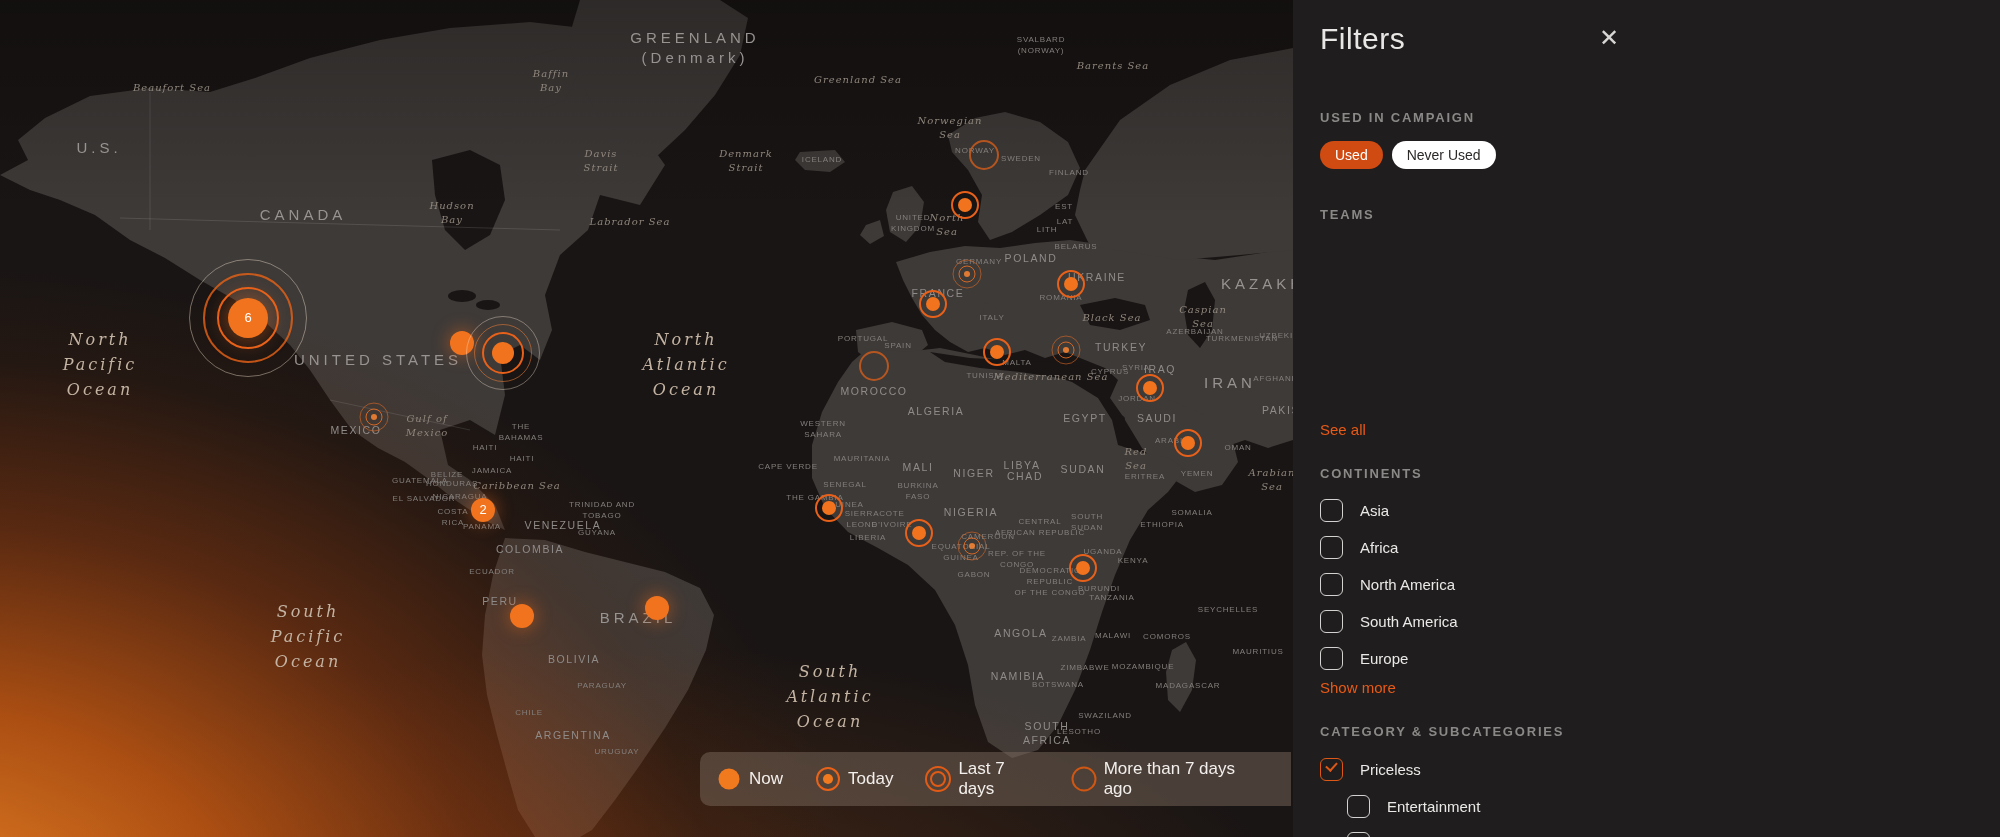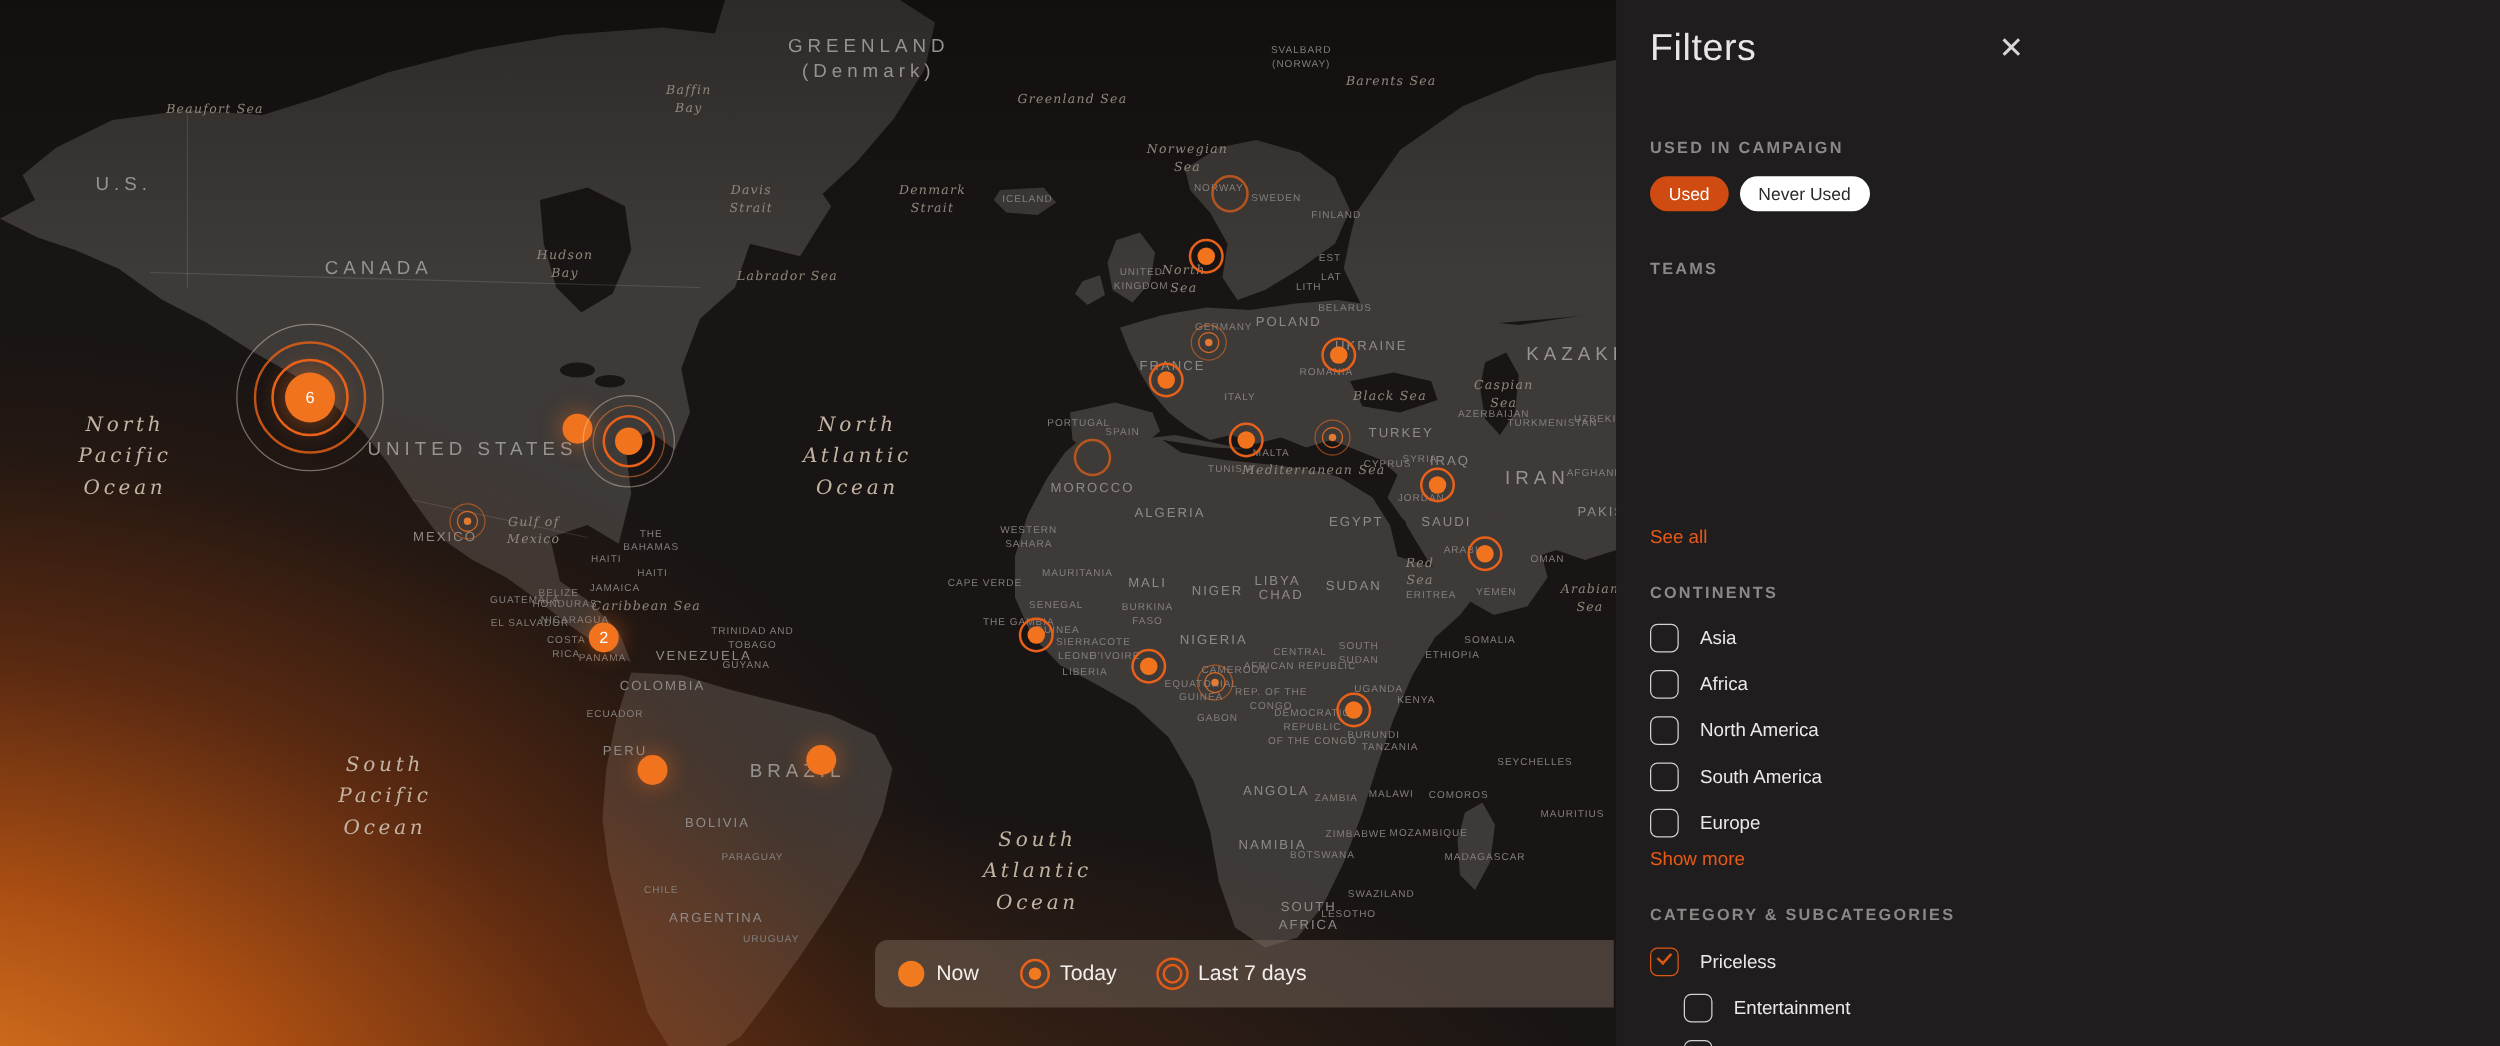--- a/index.html
+++ b/index.html
@@ -409,20 +409,27 @@
           </span>
           <span class="txt">Today</span>
         </div>
         <div class="leg-item">
           <span class="sym last7">
             <i class="a"></i>
             <i class="b"></i>
           </span>
           <span class="txt">Last 7 days</span>
         </div>
+        <div class="leg-item">
+          <span class="sym older">
+            <i class="a"></i>
+            <i class="b"></i>
+          </span>
+          <span class="txt">More than 7 days ago</span>
+        </div>
       </div>
   </div>
 
   <div id="panel">
     <div id="panel-title">Filters</div>
     <div id="panel-close">✕</div>
 
     <div class="sec-h" id="h-campaign">USED IN CAMPAIGN</div>
     <div id="pills">
         <div class="pill active">Used</div>

